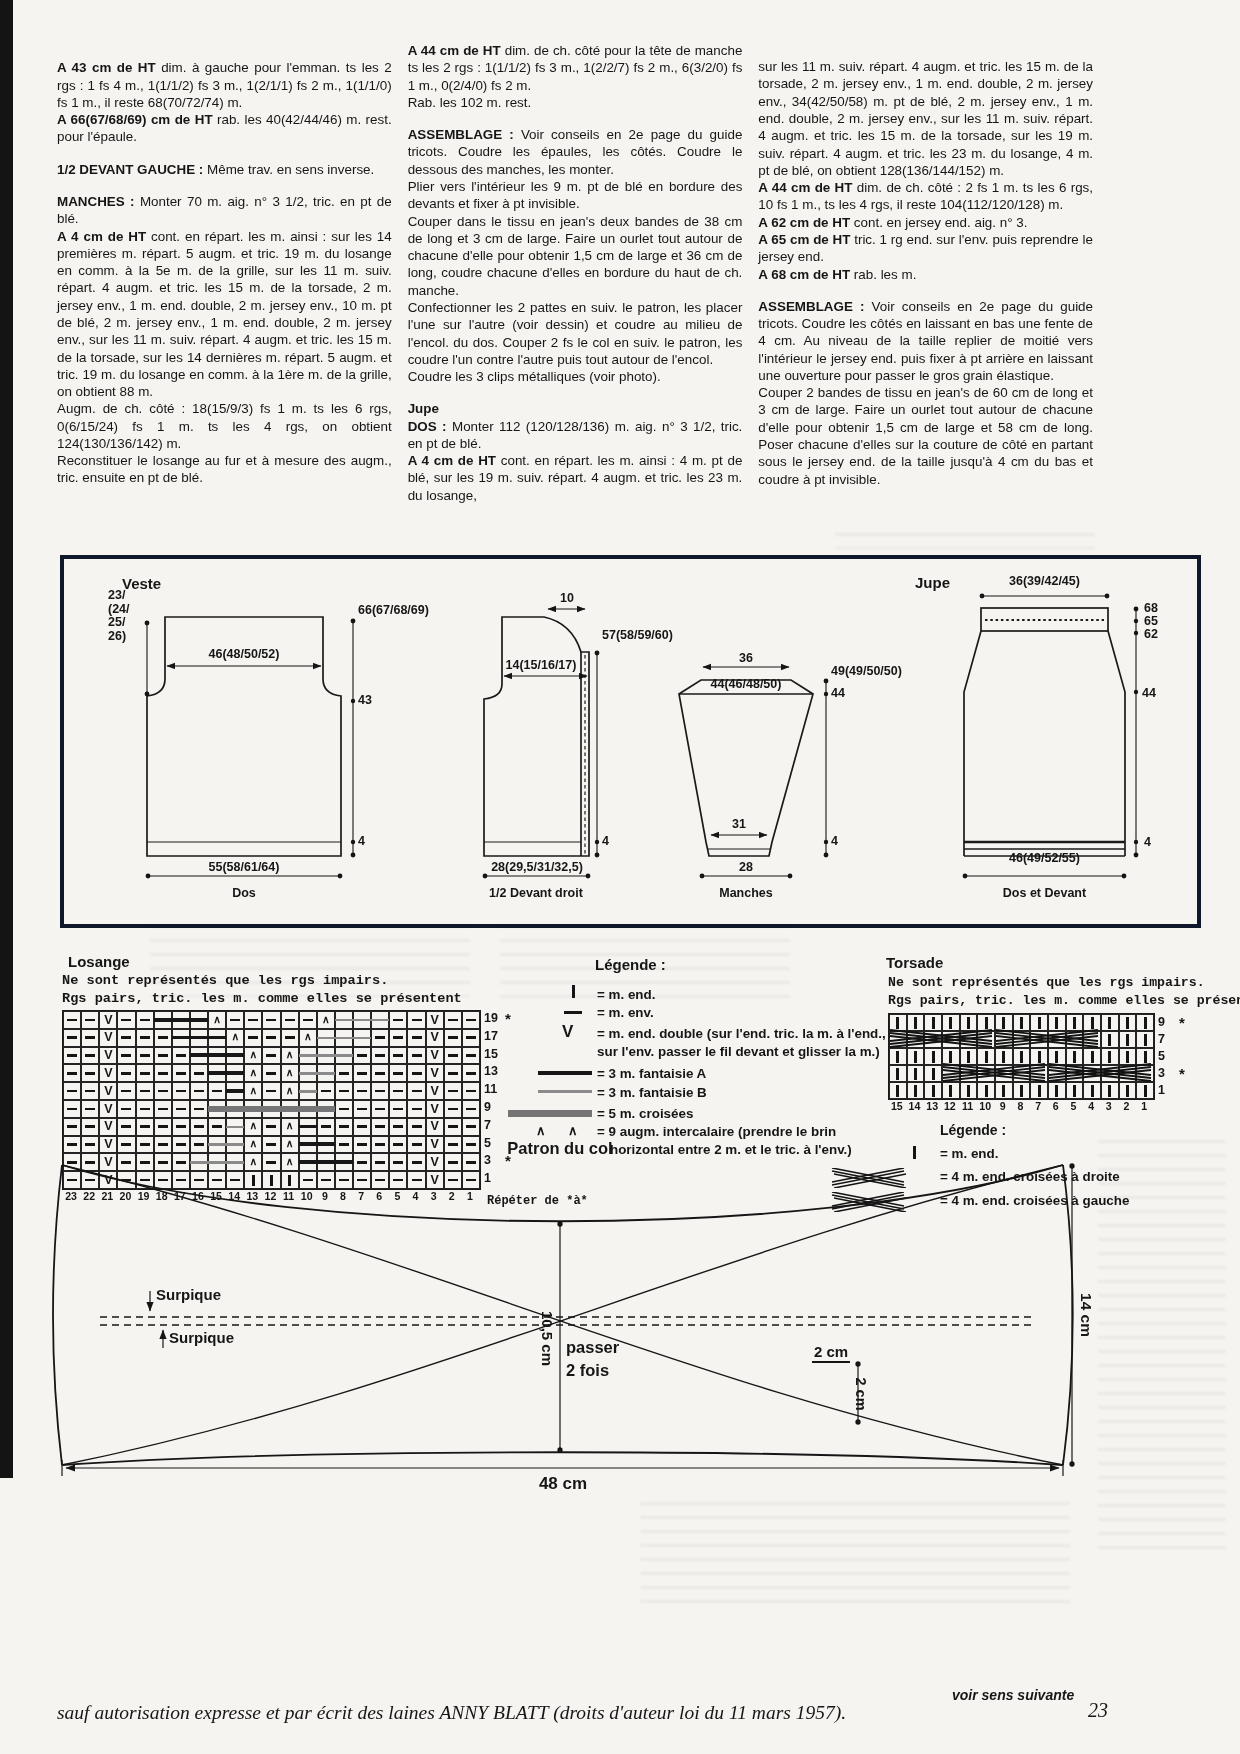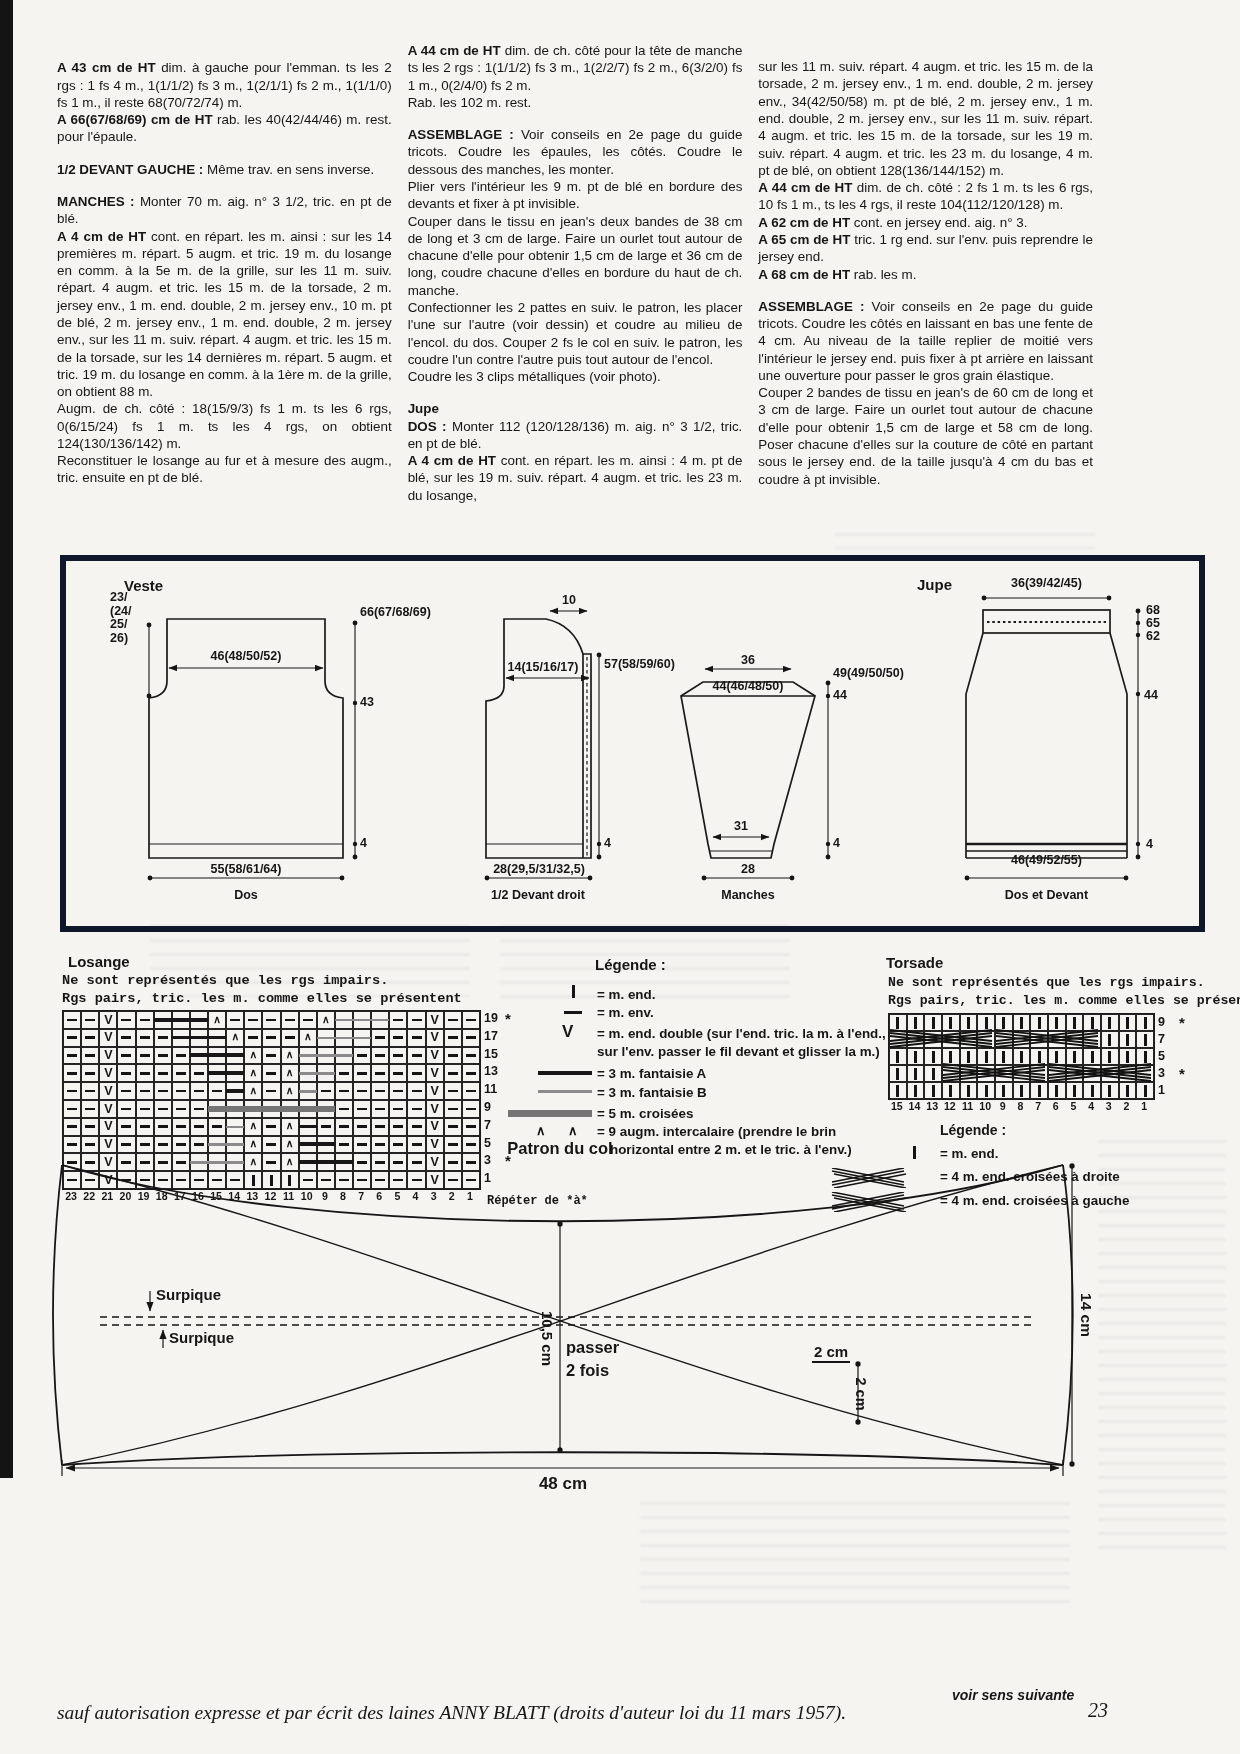--- a/index.html
+++ b/index.html
@@ -8,21 +8,21 @@
   .scanbar{position:absolute;left:0;top:0;width:13px;height:1478px;background:#141414;}
   .ghost{position:absolute;background:repeating-linear-gradient(180deg,rgba(70,70,70,.12) 0 3px,rgba(0,0,0,0) 3px 14px);
          filter:blur(1.2px);opacity:.5;pointer-events:none;}
   
   .columns{position:absolute;left:57px;top:42px;width:1036px;display:flex;gap:16px;align-items:center;}
   .col{flex:1;font-size:13.4px;line-height:1.29;text-align:justify;}
   .para{margin:0;}
   .para.sp{margin-top:15px;}
   .para b{font-weight:700;}
   
-  .schembox{position:absolute;left:60px;top:555px;width:1133px;height:365px;border:6px solid #0f172a;}
+  .schembox{position:absolute;left:60px;top:555px;width:1133px;height:365px;border:4px solid #0f172a;}
   .schemsvg{position:absolute;left:0;top:0;width:100%;height:100%;}
   .sl{position:absolute;font-weight:700;font-size:12.5px;white-space:nowrap;}
   .ctr{text-align:center;}
   .big{font-size:15px;}
   .lh{line-height:1.08;white-space:normal;}
   
   .ct{position:absolute;font-weight:700;font-size:15px;white-space:nowrap;}
   .cn{position:absolute;font-weight:700;font-size:13.6px;white-space:nowrap;font-family:Liberation Mono, monospace;}
   .lt{position:absolute;font-weight:700;font-size:13.4px;white-space:nowrap;}
   #losange-grid{position:absolute;left:62px;top:1010px;width:417px;height:178px;
@@ -174,21 +174,21 @@
     <div>26)</div>
   </div>
   <div class="sl ctr" style="left:101px;top:88px;width:158px">46(48/50/52)</div>
   <div class="sl" style="left:294px;top:44px">66(67/68/69)</div>
   <div class="sl" style="left:294px;top:134px">43</div>
   <div class="sl" style="left:294px;top:275px">4</div>
   <div class="sl ctr" style="left:83px;top:301px;width:194px">55(58/61/64)</div>
   <div class="sl ctr" style="left:83px;top:327px;width:194px">Dos</div>
   <div class="sl ctr" style="left:483px;top:32px;width:40px">10</div>
   <div class="sl ctr" style="left:428px;top:99px;width:98px">14(15/16/17)</div>
-  <div class="sl" style="left:538px;top:96px">57(58/59/60)</div>
+  <div class="sl" style="left:538px;top:69px">57(58/59/60)</div>
   <div class="sl" style="left:538px;top:275px">4</div>
   <div class="sl ctr" style="left:408px;top:301px;width:130px">28(29,5/31/32,5)</div>
   <div class="sl ctr" style="left:392px;top:327px;width:160px">1/2 Devant droit</div>
   <div class="sl ctr" style="left:637px;top:92px;width:90px">36</div>
   <div class="sl ctr" style="left:612px;top:118px;width:140px">44(46/48/50)</div>
   <div class="sl" style="left:767px;top:105px">49(49/50/50)</div>
   <div class="sl" style="left:767px;top:127px">44</div>
   <div class="sl ctr" style="left:645px;top:258px;width:60px">31</div>
   <div class="sl" style="left:767px;top:275px">4</div>
   <div class="sl ctr" style="left:612px;top:301px;width:140px">28</div>

